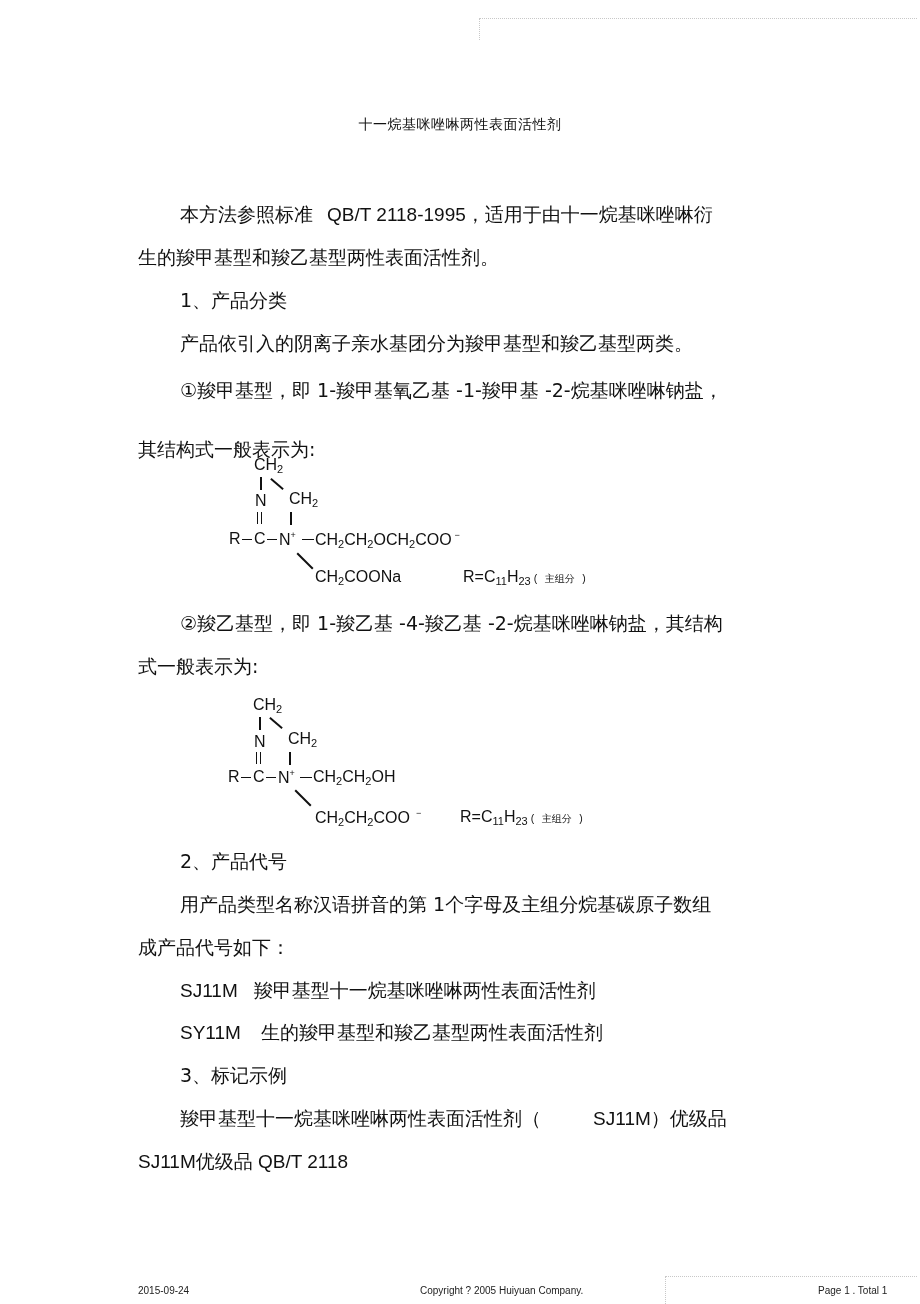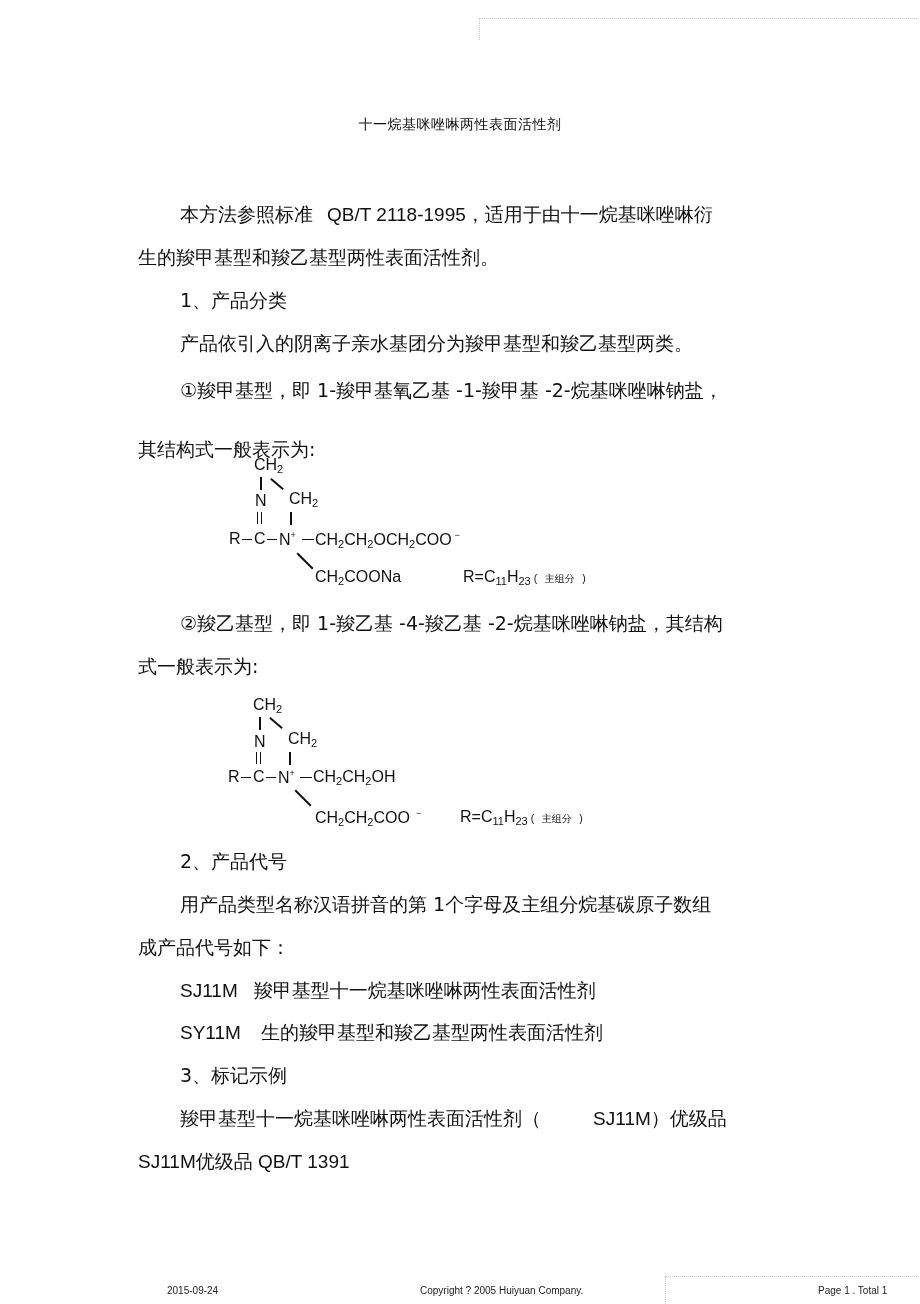--- a/index.html
+++ b/index.html
@@ -90,19 +90,19 @@
 <div class="line" style="left:180px; top:1020px;">
   <span class="latin">SY11M</span>
   <span style="margin-left:14px;">生的羧甲基型和羧乙基型两性表面活性剂</span>
 </div>
 
 <div class="line" style="left:180px; top:1063px;">3、标记示例</div>
 <div class="line" style="left:180px; top:1106px;">
   <span>羧甲基型十一烷基咪唑啉两性表面活性剂（</span>
   <span class="latin" style="margin-left:46px;">SJ11M</span><span>）优级品</span>
 </div>
-<div class="line latin" style="left:138px; top:1149px;">SJ11M优级品 QB/T  1391</div>
+<div class="line latin" style="left:138px; top:1149px;">SJ11M优级品 QB/T  2118</div>
 
 <div class="dot-h" style="left:665px; top:1276px; width:252px;"></div>
 <div class="dot-v" style="left:665px; top:1276px; height:28px;"></div>
-<div class="footer" style="left:138px;margin-left:29px;">2015-09-24</div>
+<div class="footer" style="left:138px;">2015-09-24</div>
 <div class="footer" style="left:420px;">Copyright ? 2005 Huiyuan Company.</div>
 <div class="footer" style="left:818px;">Page 1 . Total 1</div>
 
 </body></html>

